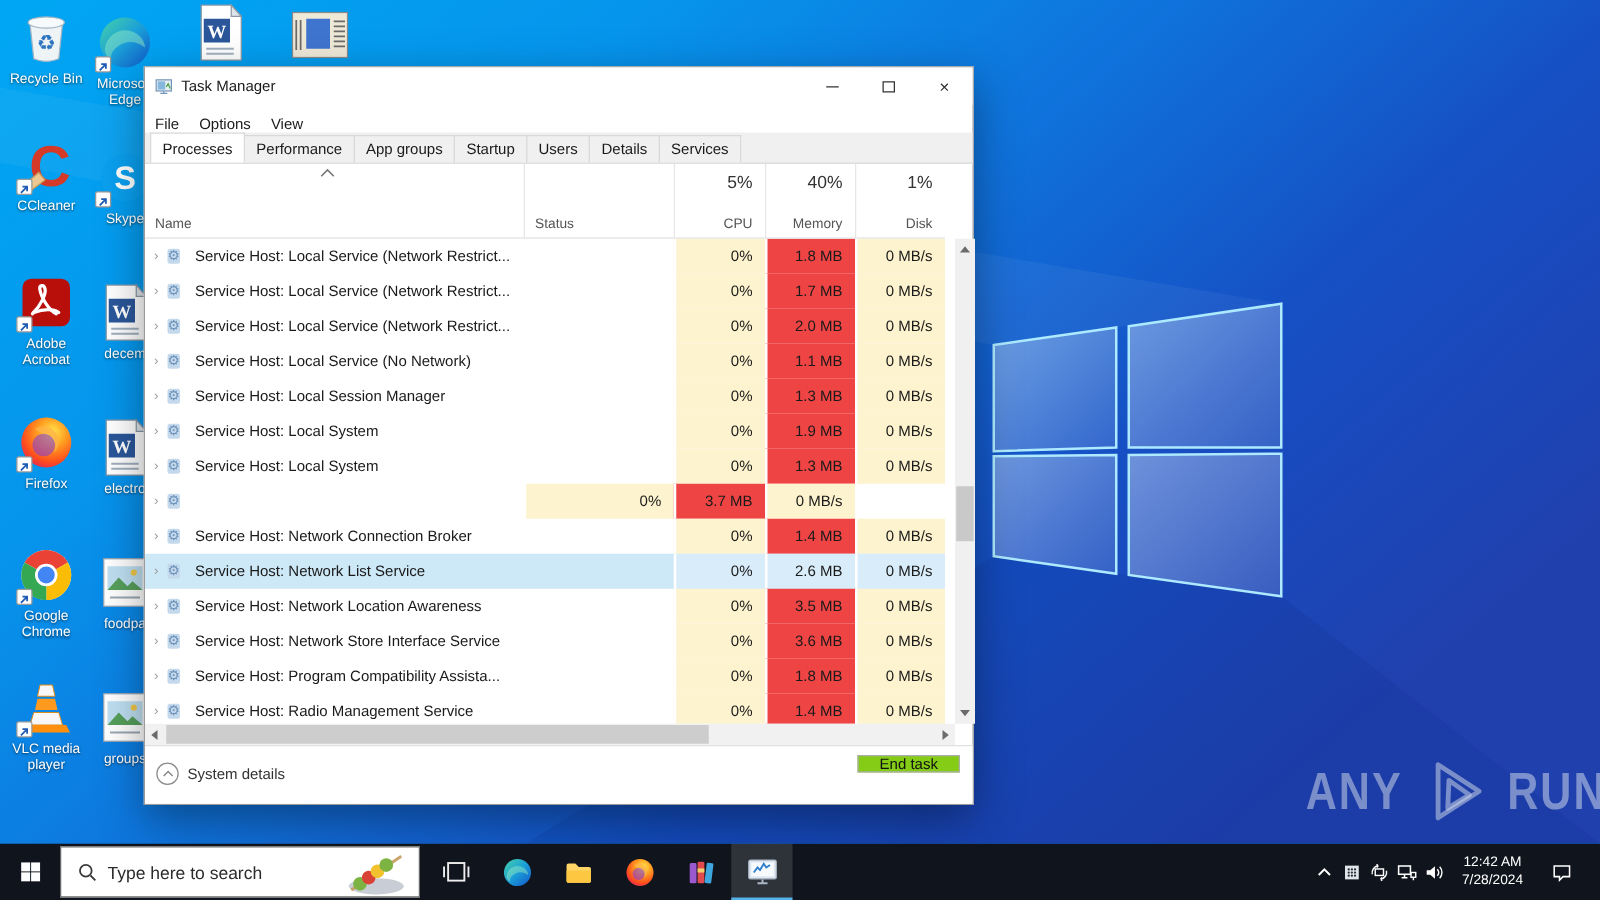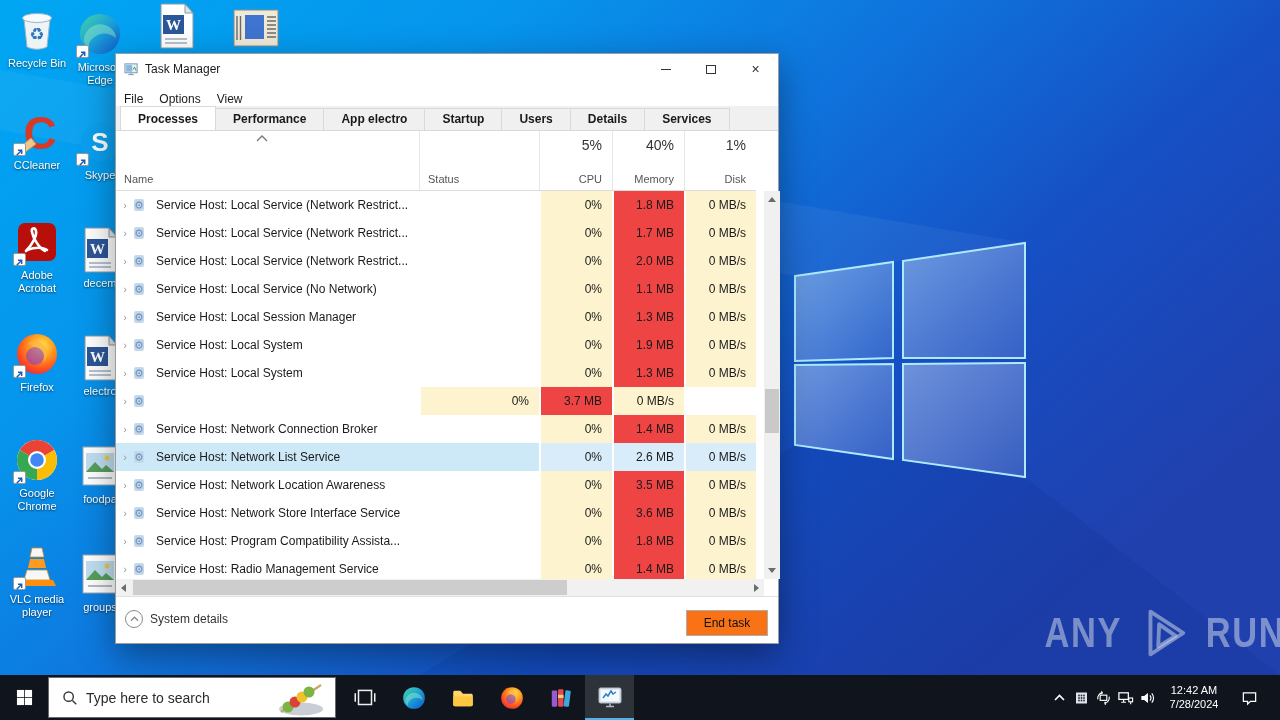--- a/index.html
+++ b/index.html
@@ -23,21 +23,21 @@
   #win{position:absolute;left:115px;top:53px;width:664px;height:591px;background:#fff;border:1px solid #9b9b9b;box-shadow:0 12px 34px rgba(0,0,0,.38);z-index:5;font-size:12px;color:#1a1a1a;}
   .titlebar{position:absolute;left:0;top:0;right:0;height:30px;display:flex;align-items:center;padding-left:8px;background:#fff;}
   .titlebar .appico{width:15px;height:15px;margin-right:6px;}
   .titlebar .ttl{font-size:12px;}
   .capbtns{position:absolute;right:0;top:0;height:30px;display:flex;}
   .capbtn{width:45px;height:30px;display:flex;align-items:center;justify-content:center;color:#333;font-size:14px;cursor:default;}
   .minglyph{display:block;width:10px;height:0;border-top:1px solid #333;}
   .maxglyph{display:block;width:10px;height:9px;border:1px solid #333;}
   .menubar{position:absolute;left:0;top:30px;right:0;height:22px;display:flex;align-items:flex-end;gap:16px;padding-left:8px;font-size:12px;}
   .tabs{position:absolute;left:0;top:52px;right:0;height:25px;background:#f0f0f0;border-bottom:1px solid #d9d9d9;display:flex;align-items:flex-end;padding-left:4px;}
-  .tab{padding:3px 17px 4px;border:1px solid #d9d9d9;border-bottom:none;background:#f0f0f0;margin-right:-1px;font-size:12px;position:relative;font-weight:bold;}
+  .tab{padding:3px 9px 4px;border:1px solid #d9d9d9;border-bottom:none;background:#f0f0f0;margin-right:-1px;font-size:12px;position:relative;}
   .tab.active{background:#fff;padding-top:5px;z-index:2;}
   .hdr{position:absolute;left:0;top:77px;width:640px;height:60px;border-bottom:1px solid #dcdcdc;display:grid;grid-template-columns:303px 120px 73px 72px 72px;}
   .hcell{position:relative;border-left:1px solid #e6e6e6;}
   .hcell:first-child{border-left:none;}
   .hname{position:absolute;left:8px;bottom:5px;font-size:11px;color:#555;}
   .sortcaret{position:absolute;left:140px;top:3px;width:12px;height:8px;}
   .hnum{position:absolute;right:10px;top:6px;font-size:14px;color:#333;}
   .hlab{position:absolute;right:10px;bottom:5px;font-size:11px;color:#555;}
   #rows{position:absolute;left:0;top:137px;width:640px;height:388px;overflow:hidden;background:#fff;}
   .prow{display:grid;grid-template-columns:18px 20px 265px 120px 73px 72px 72px;height:28px;align-items:center;}
@@ -58,21 +58,21 @@
   #vthumb{position:absolute;left:1px;top:198px;width:14px;height:44px;background:#c9c9c9;}
   #hscroll{position:absolute;left:0;top:525px;width:648px;height:17px;background:#f1f1f1;}
   .harrow{position:absolute;top:0;width:15px;height:17px;display:flex;align-items:center;justify-content:center;}
   .tri-l{width:0;height:0;border-top:4px solid transparent;border-bottom:4px solid transparent;border-right:5px solid #6b6b6b;}
   .tri-r{width:0;height:0;border-top:4px solid transparent;border-bottom:4px solid transparent;border-left:5px solid #6b6b6b;}
   #hthumb{position:absolute;left:17px;top:1px;width:434px;height:15px;background:#cdcdcd;}
   .footer{position:absolute;left:0;right:0;top:542px;bottom:0;border-top:1px solid #e0e0e0;background:#fff;}
   .fewer{position:absolute;left:9px;top:13px;display:flex;align-items:center;gap:7px;font-size:12px;color:#333;}
   .circ{width:18px;height:18px;border:1px solid #8a8a8a;border-radius:50%;display:flex;align-items:center;justify-content:center;}
   .circ svg{width:9px;height:6px;}
-  #endtask{position:absolute;right:10px;top:13px;width:82px;height:26px;background:#f97316;border:1px solid #adadad;font-size:12px;color:#111;display:flex;align-items:center;justify-content:center;}
+  #endtask{position:absolute;right:10px;top:7px;width:82px;height:14px;background:#84cc16;border:1px solid #adadad;font-size:12px;color:#111;display:flex;align-items:center;justify-content:center;}
   
   #taskbar{position:absolute;left:0;bottom:0;width:1280px;height:45px;background:#10151d;z-index:10;display:block;color:#fff;}
   #startbtn{position:absolute;left:0;top:0;width:48px;height:45px;display:flex;align-items:center;justify-content:center;}
   #startbtn svg{width:17px;height:17px;}
   #searchbox{position:absolute;left:48px;top:2px;width:288px;height:41px;background:#fff;display:flex;align-items:center;border:1px solid #6a6a6a;}
   #searchbox svg.mag{width:17px;height:17px;margin:0 8px 0 12px;flex:none;}
   #searchinput{flex:1;border:none;outline:none;font-size:14px;color:#222;background:transparent;font-family:"Liberation Sans","DejaVu Sans",sans-serif;min-width:0;}
   #searchinput::placeholder{color:#2b2b2b;opacity:1;}
   #searchart{width:64px;height:40px;flex:none;margin-right:2px;}
   #pinned{position:absolute;left:340px;top:0;height:45px;display:flex;}
@@ -301,21 +301,21 @@
     </div>
 
     <div class="menubar" id="menubar">
         <span>File</span>
         <span>Options</span>
         <span>View</span>
       </div>
     <div class="tabs" id="tabstrip">
         <span class="tab active">Processes</span>
         <span class="tab">Performance</span>
-        <span class="tab">App electro</span>
+        <span class="tab">App groups</span>
         <span class="tab">Startup</span>
         <span class="tab">Users</span>
         <span class="tab">Details</span>
         <span class="tab">Services</span>
       </div>
 
     <div class="hdr">
       <div class="hcell">
         <svg class="sortcaret" viewBox="0 0 12 8">
             <path d="M1 7 L6 2 L11 7" fill="none" stroke="#777" stroke-width="1.3"></path>

